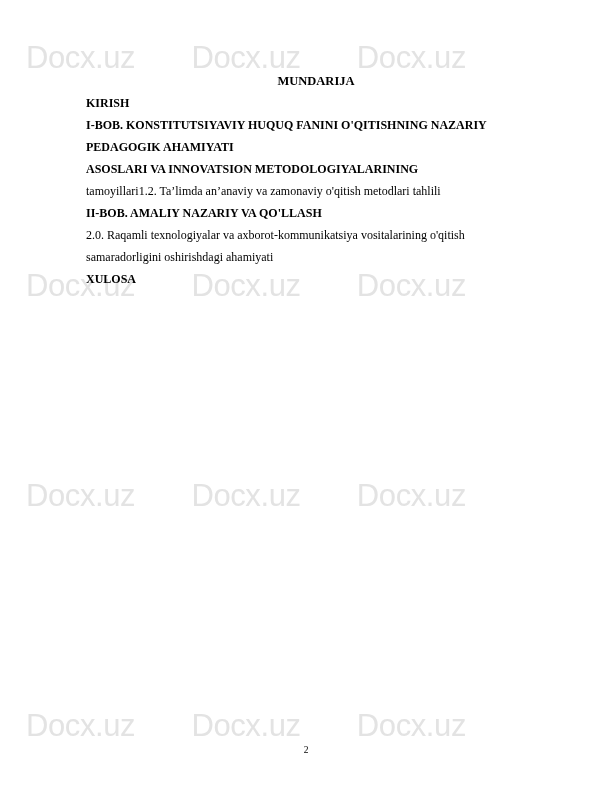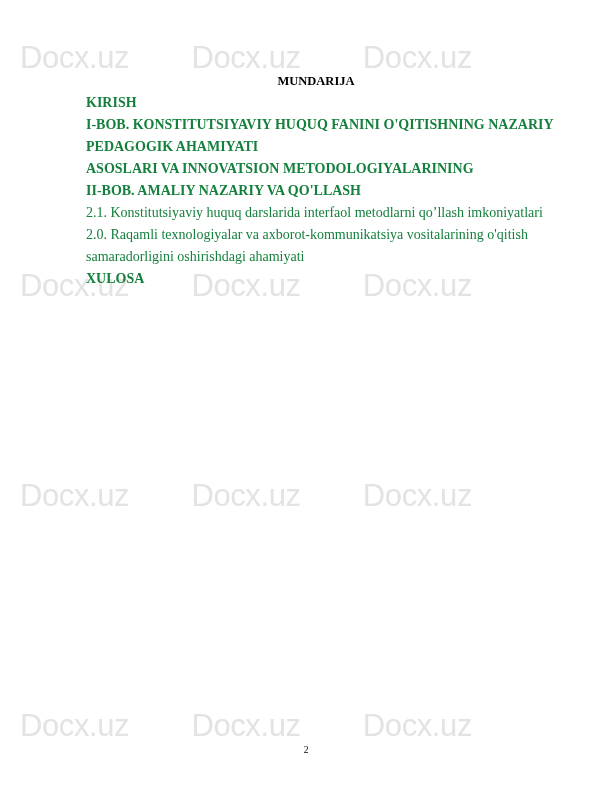--- a/index.html
+++ b/index.html
@@ -28,21 +28,21 @@
     inset: 0;
     z-index: 0;
     pointer-events: none;
   }
   .watermark-row {
     position: absolute;
     left: 0;
     width: 492px;
     display: flex;
     justify-content: space-between;
-    padding: 0 20px;
+    padding: 0 26px;
     box-sizing: border-box;
   }
   .watermark {
     font-family: "Liberation Sans", "DejaVu Sans", sans-serif;
     font-size: 31px;
     font-weight: 400;
     letter-spacing: -0.4px;
     color: #e3e3e3;
     line-height: 1;
     white-space: nowrap;
@@ -65,23 +65,23 @@
     text-align: center;
     font-size: 12.5px;
     font-weight: bold;
     line-height: 22px;
     color: #000000;
     margin: 0;
     white-space: nowrap;
   }
 
   .toc-line {
-    font-size: 14px;
+    font-size: 12px;
     line-height: 22px;
-    color: #15803d;
+    color: #000000;
     margin: 0;
     white-space: nowrap;
   }
   .toc-line.bold {
     font-weight: bold;
   }
 
   
   .page-number {
     position: absolute;
@@ -123,22 +123,22 @@
     </div>
   </div>
 
   <div class="content">
     <p class="doc-title">MUNDARIJA</p>
 
     <p class="toc-line bold">KIRISH</p>
     <p class="toc-line bold">I-BOB. KONSTITUTSIYAVIY HUQUQ FANINI O'QITISHNING NAZARIY</p>
     <p class="toc-line bold">PEDAGOGIK AHAMIYATI</p>
     <p class="toc-line bold">ASOSLARI VA INNOVATSION METODOLOGIYALARINING</p>
+    <p class="toc-line">tamoyillari1.2. Ta’limda an’anaviy va zamonaviy o'qitish metodlari tahlili</p>
     <p class="toc-line bold">II-BOB. AMALIY NAZARIY VA QO'LLASH</p>
-    <p class="toc-line">2.1. Konstitutsiyaviy huquq darslarida interfaol metodlarni qo’llash imkoniyatlari</p>
     <p class="toc-line">2.0. Raqamli texnologiyalar va axborot-kommunikatsiya vositalarining o'qitish</p>
     <p class="toc-line">samaradorligini oshirishdagi ahamiyati</p>
     <p class="toc-line bold">XULOSA</p>
   </div>
 
   <div class="page-number">2</div>
 
 </div>
 
 </body></html>

